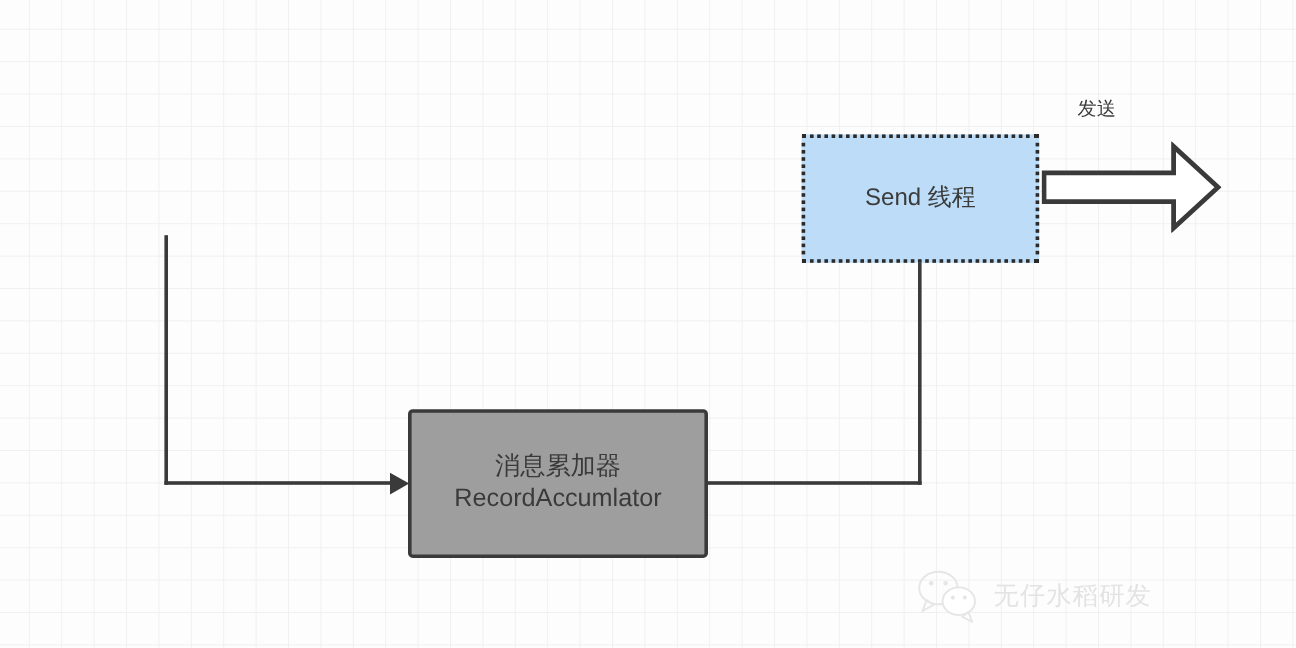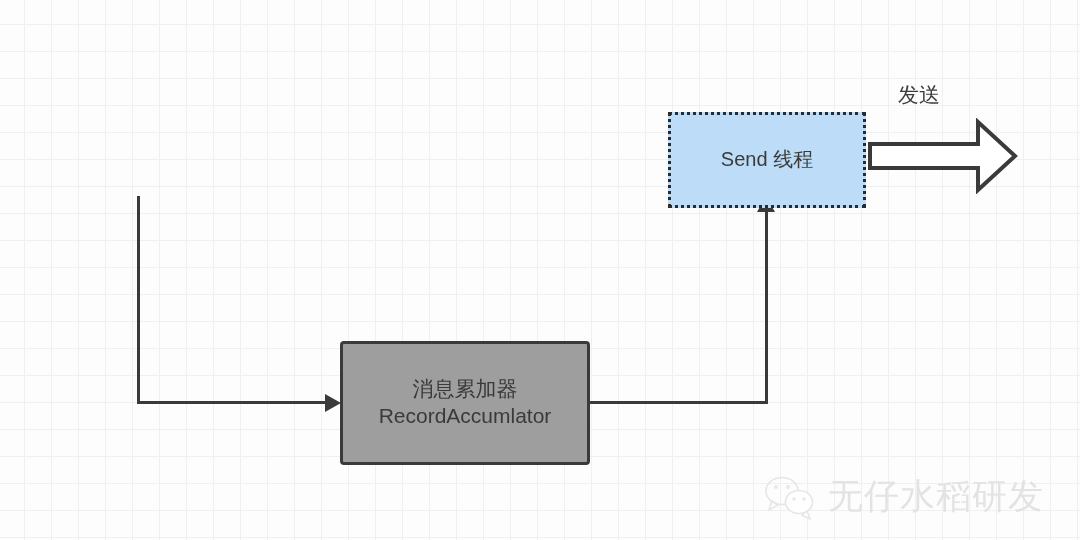--- a/index.html
+++ b/index.html
@@ -47,21 +47,21 @@
     background: #81c784;
     border: 3px dotted #2b2b2b;
     font-size: 20px;
   }
 
   
   #sender-node {
     left: 668px;
     top: 112px;
     width: 198px;
-    height: 96px;
+    height: 107px;
     background: #bcdcf7;
     border: 3px dotted #2b2b2b;
     font-size: 20px;
   }
 
   
   #accumulator-node {
     left: 340px;
     top: 341px;
     width: 250px;
@@ -105,35 +105,35 @@
     top: 118px;
     width: 150px;
     height: 76px;
   }
 
   
   #send-label {
     position: absolute;
     left: 898px;
     top: 81px;
-    font-size: 21px;
+    font-size: 16px;
     color: #3b3b3b;
     white-space: nowrap;
   }
 
   
   #watermark {
     position: absolute;
     left: 762px;
     top: 473px;
     display: flex;
-    align-items: flex-end;
+    align-items: center;
     gap: 10px;
     color: #e3e3e3;
-    font-size: 35px;
+    font-size: 21px;
     white-space: nowrap;
     letter-spacing: 1px;
     user-select: none;
   }
   #watermark-logo { display: block; }
 </style>
 </head>
 <body>
 
 <div id="canvas">

